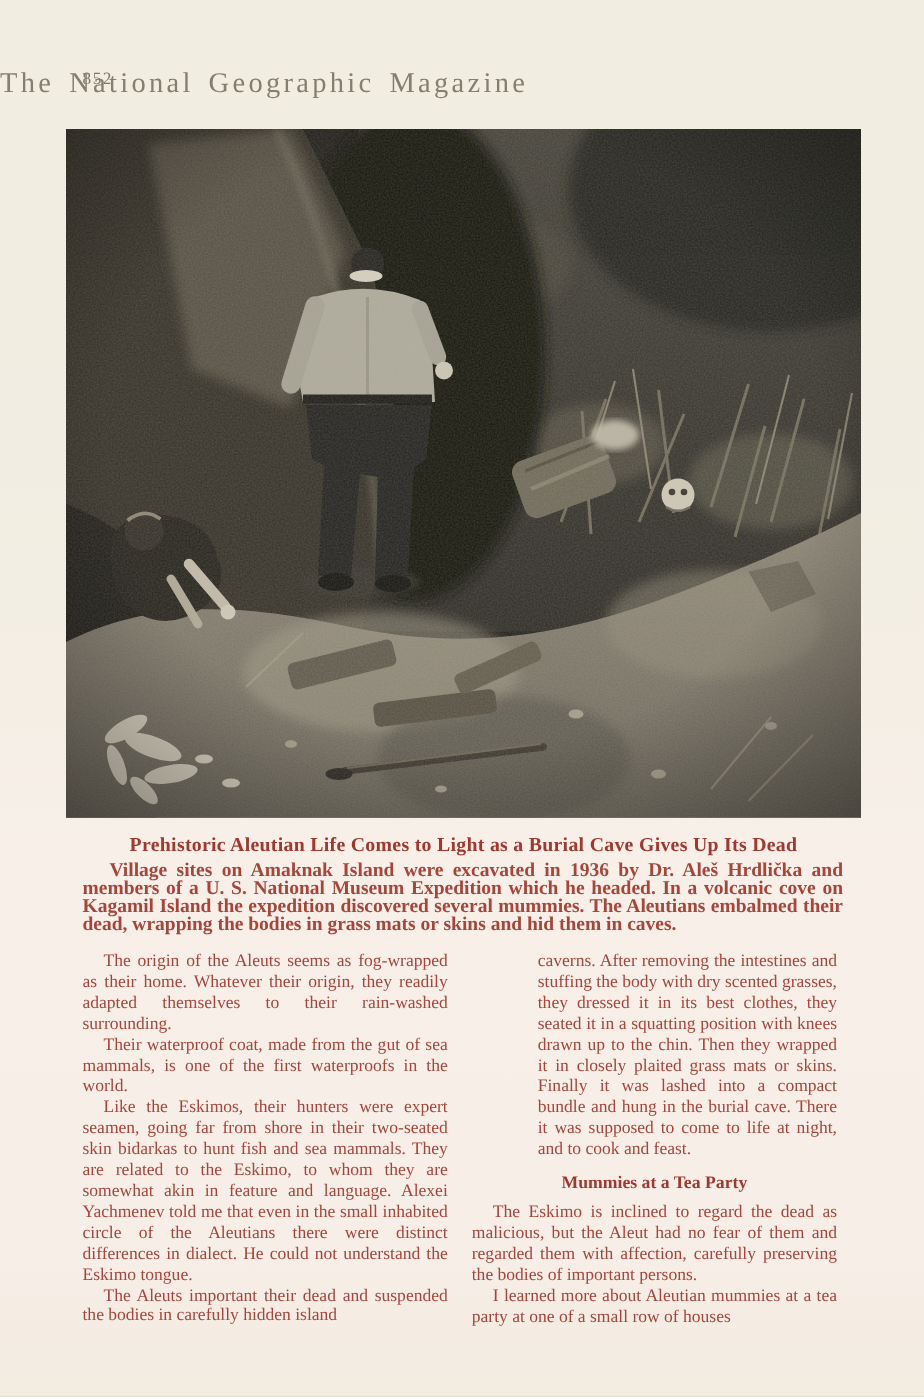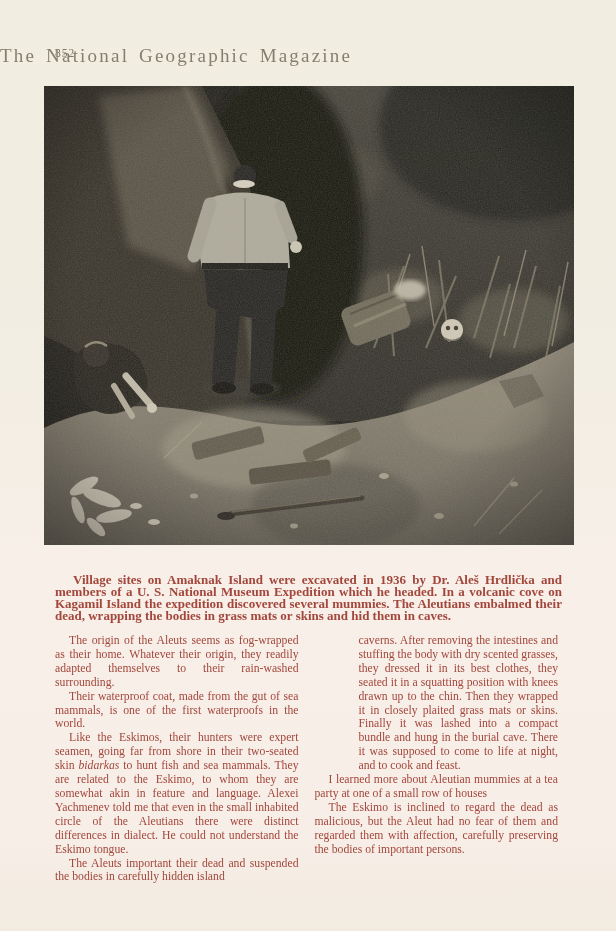--- a/index.html
+++ b/index.html
@@ -13,21 +13,21 @@
   .photo{position:absolute;left:44px;top:86px;width:530px;height:459px;margin:0;background:#1d1c18;}
   .photo svg{display:block;width:100%;height:100%;}
   .credit{position:absolute;left:44px;top:546px;width:528px;text-align:right;font-size:8px;letter-spacing:.4px;color:#a3473c;}
   .cap-title{position:absolute;left:44px;top:555px;width:530px;margin:0;text-align:center;font-size:13.2px;font-weight:bold;letter-spacing:.2px;color:#9d392e;}
   .cap-text{position:absolute;left:55px;top:574px;width:507px;margin:0;font-size:13px;line-height:12.1px;text-align:justify;text-indent:18px;color:#a3473c;font-weight:bold;}
   .columns{position:absolute;left:55px;top:634px;width:507px;display:flex;gap:16px;}
   .col{width:243.5px;font-size:11.7px;line-height:13.9px;text-align:justify;}
   .col p{margin:0;text-indent:14px;}
   .col p.cont{text-indent:0;margin-left:44px;}
   .subhead{margin:9px 0 5px 0;text-align:center;font-size:11.8px;font-weight:bold;color:#9d392e;}
-  .ital{font-style:italic;}
+  .ital{}
 </style>
 </head>
 <body>
 
 <div class="page">
 
   <span class="page-num">852</span>
   <span class="mag-title">The National Geographic Magazine</span>
 
   <figure class="photo">
@@ -175,29 +175,31 @@
         <line x1="188" y1="426" x2="316" y2="410" stroke="#6b6454" stroke-width="1.5" stroke-linecap="round"></line>
         <ellipse cx="182" cy="430" rx="9" ry="4" fill="#2c2823"></ellipse>
       </g>
 
       <rect x="0" y="0" width="530" height="459" filter="url(#grain)" opacity="0.5"></rect>
       <rect x="0" y="0" width="530" height="459" fill="url(#vig)"></rect>
     </svg>
   </figure>
 
 
+  <h2 class="cap-title">Prehistoric Aleutian Life Comes to Light as a Burial Cave Gives Up Its Dead</h2>
   <p class="cap-text">Village sites on Amaknak Island were excavated in 1936 by Dr. Aleš Hrdlička and members of a U. S. National Museum Expedition which he headed. In a volcanic cove on Kagamil Island the expedition discovered several mummies. The Aleutians embalmed their dead, wrapping the bodies in grass mats or skins and hid them in caves.</p>
 
   <div class="columns">
     <div class="col">
       <p>The origin of the Aleuts seems as fog-wrapped as their home. Whatever their origin, they readily adapted themselves to their rain-washed surrounding.</p>
       <p>Their waterproof coat, made from the gut of sea mammals, is one of the first waterproofs in the world.</p>
       <p><span>Like the Eskimos, their hunters were expert seamen, going far from shore in their two-seated skin </span><span class="ital">bidarkas</span><span> to hunt fish and sea mammals. They are related to the Eskimo, to whom they are somewhat akin in feature and language. Alexei Yachmenev told me that even in the small inhabited circle of the Aleutians there were distinct differences in dialect. He could not understand the Eskimo tongue.</span></p>
       <p>The Aleuts important their dead and suspended the bodies in carefully hidden island</p>
     </div>
     <div class="col">
       <p class="cont">caverns. After removing the intestines and stuffing the body with dry scented grasses, they dressed it in its best clothes, they seated it in a squatting position with knees drawn up to the chin. Then they wrapped it in closely plaited grass mats or skins. Finally it was lashed into a compact bundle and hung in the burial cave. There it was supposed to come to life at night, and to cook and feast.</p>
+      <h3 class="subhead">Mummies at a Tea Party</h3>
+      <p>The Eskimo is inclined to regard the dead as malicious, but the Aleut had no fear of them and regarded them with affection, carefully preserving the bodies of important persons.</p>
       <p>I learned more about Aleutian mummies at a tea party at one of a small row of houses</p>
-      <p>The Eskimo is inclined to regard the dead as malicious, but the Aleut had no fear of them and regarded them with affection, carefully preserving the bodies of important persons.</p>
     </div>
   </div>
 
 </div>
 
 </body></html>

